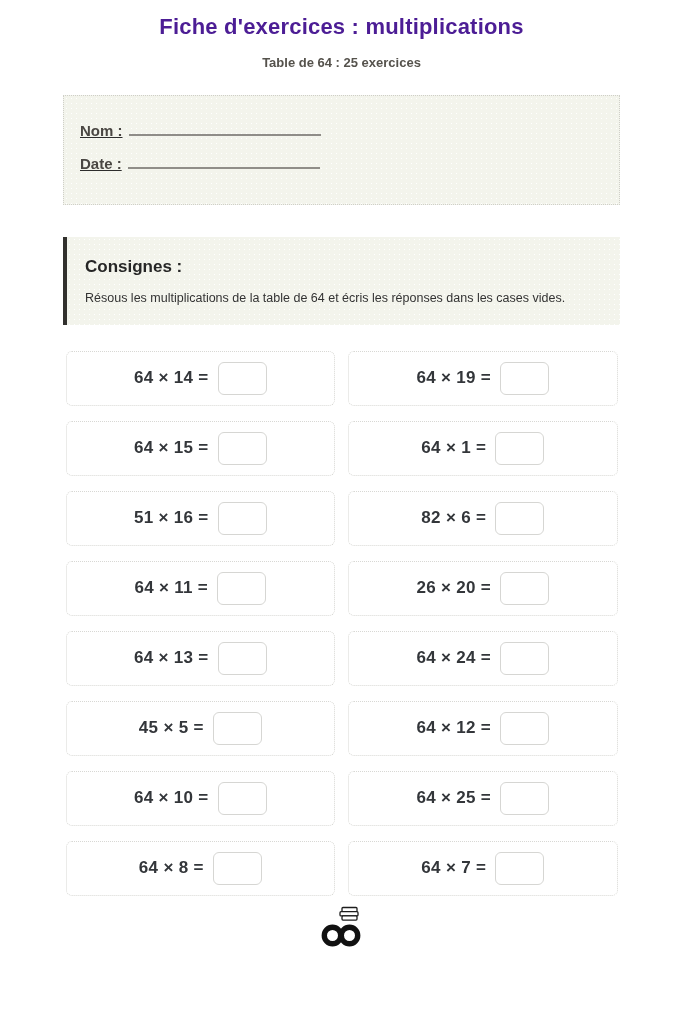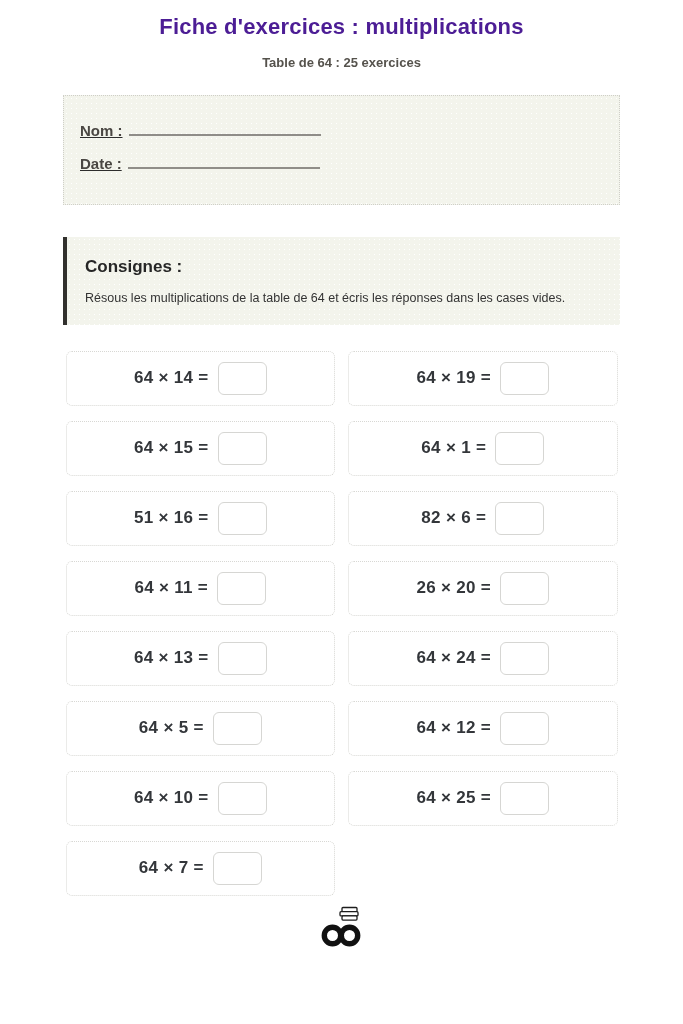--- a/index.html
+++ b/index.html
@@ -191,39 +191,43 @@
       <span class="exercise-label">64 × 13 =</span>
       <input class="answer-box" type="text" style="">
     </div>
 
     <div class="exercise-card">
       <span class="exercise-label">64 × 24 =</span>
       <input class="answer-box" type="text" style="">
     </div>
 
     <div class="exercise-card">
-      <span class="exercise-label">64 × 5 =</span>
+      <span class="exercise-label">45 × 5 =</span>
       <input class="answer-box" type="text" style="">
     </div>
 
     <div class="exercise-card">
       <span class="exercise-label">64 × 12 =</span>
       <input class="answer-box" type="text" style="">
     </div>
 
     <div class="exercise-card">
       <span class="exercise-label">64 × 10 =</span>
       <input class="answer-box" type="text" style="">
     </div>
 
     <div class="exercise-card">
       <span class="exercise-label">64 × 25 =</span>
       <input class="answer-box" type="text" style="">
     </div>
 
+    <div class="exercise-card">
+      <span class="exercise-label">64 × 8 =</span>
+      <input class="answer-box" type="text" style="">
+    </div>
 
     <div class="exercise-card">
       <span class="exercise-label">64 × 7 =</span>
       <input class="answer-box" type="text" style="">
     </div>
   </div>
 
   <div class="footer">
     <span class="footer-logo">
       <svg width="48" height="42" viewBox="0 0 48 42" fill="none" xmlns="http://www.w3.org/2000/svg">

